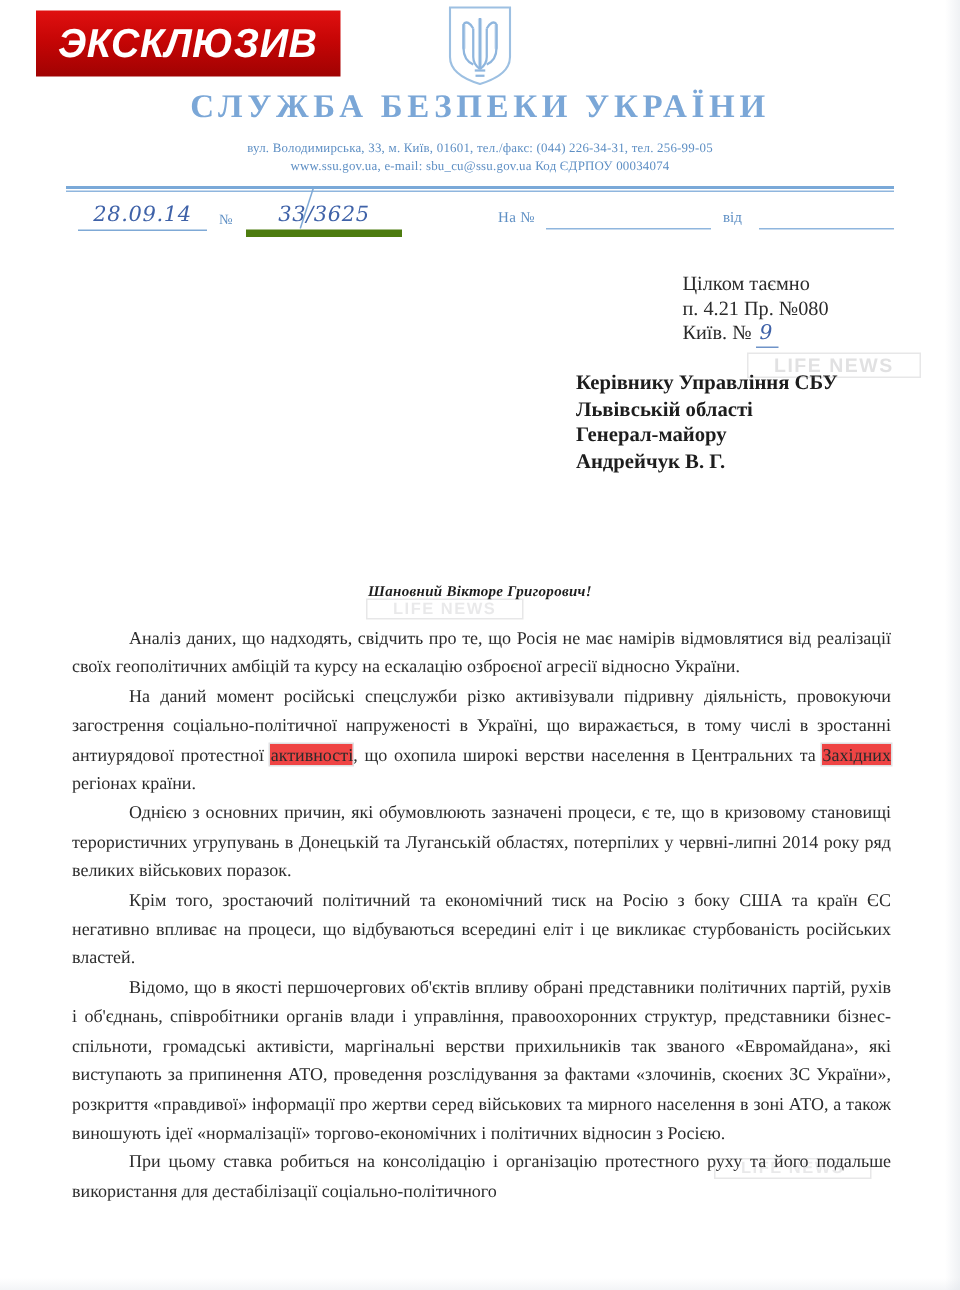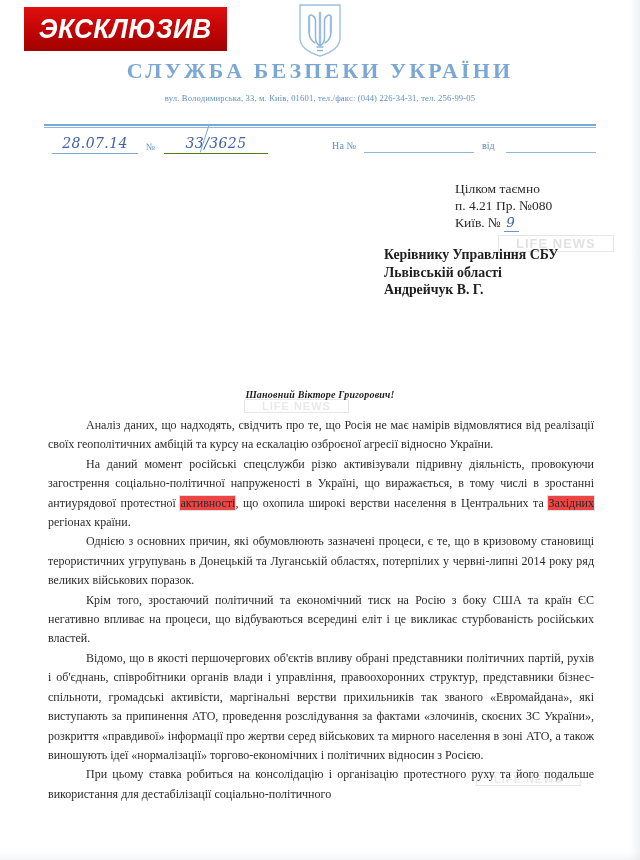--- a/index.html
+++ b/index.html
@@ -110,21 +110,21 @@
     padding-bottom: 2px;
   }
   .reg-no-label {
     position: absolute; left: 102px; top: 10px;
     font-size: 9.5px; color: #5e8fc4;
     font-family: "Liberation Serif", serif;
   }
   .reg-no-value {
     position: absolute; left: 120px; top: 3px;
     width: 104px; text-align: center;
-    border-bottom: 1px solid #4d7c0f;
+    border-bottom: 5px solid #4d7c0f;
     padding-bottom: 2px;
   }
   .slash-mark {
     position: absolute; left: 160px; top: -7px;
     width: 1px; height: 28px;
     background: #7fa9d6;
     transform: rotate(18deg);
   }
   .na-label {
     position: absolute; left: 288px; top: 8px;
@@ -276,30 +276,31 @@
         <rect x="12" y="14" width="2.4" height="17" rx="1"></rect>
         <rect x="33.6" y="14" width="2.4" height="17" rx="1"></rect>
       </g>
     </svg>
   </div>
 
   <div class="org-title">СЛУЖБА БЕЗПЕКИ УКРАЇНИ</div>
 
   <div class="org-contact">
     <div>вул. Володимирська, 33, м. Київ, 01601,  тел./факс: (044) 226-34-31,  тел. 256-99-05</div>
+    <div>www.ssu.gov.ua,  e-mail: sbu_cu@ssu.gov.ua  Код ЄДРПОУ 00034074</div>
   </div>
 
   <div class="rule-double">
     <i class="thick"></i>
       <i class="gap"></i>
       <i></i>
   </div>
 
   <div class="reg-line">
-    <div class="reg-date hand">28.07.14</div>
+    <div class="reg-date hand">28.09.14</div>
     <div class="reg-no-label">№</div>
     <div class="reg-no-value hand">33/3625</div>
     <div class="slash-mark"></div>
     <div class="na-label">На №</div>
     <div class="na-rule"></div>
     <div class="vid-label">від</div>
     <div class="vid-rule"></div>
   </div>
 
   <div class="classification">
@@ -307,20 +308,21 @@
     <div>п. 4.21 Пр. №080</div>
     <div>
       <span>Київ. №</span>
       <span class="hand-copy">9</span>
     </div>
   </div>
 
   <div class="addressee">
     <div>Керівнику Управління СБУ</div>
     <div>Львівській області</div>
+    <div>Генерал-майору</div>
     <div>Андрейчук В. Г.</div>
   </div>
 
 
   <div class="salutation">Шановний Вікторе Григорович!</div>
 
   <div class="body-text">
     <p>Аналіз даних, що надходять, свідчить про те, що Росія не має намірів відмовлятися від реалізації своїх геополітичних амбіцій та курсу на ескалацію озброєної агресії відносно України.</p>
     <p><span>На даний момент російські спецслужби різко активізували підривну діяльність, провокуючи загострення соціально-політичної напруженості в Україні, що виражається, в тому числі в зростанні антиурядової протестної </span><span class="hl">активності</span><span>, що охопила широкі верстви населення в Центральних та </span><span class="hl">Західних</span><span> регіонах країни.</span></p>
     <p>Однією з основних причин, які обумовлюють зазначені процеси, є те, що в кризовому  становищі терористичних угрупувань в Донецькій та Луганській областях, потерпілих у червні-липні 2014 року ряд великих військових поразок.</p>

